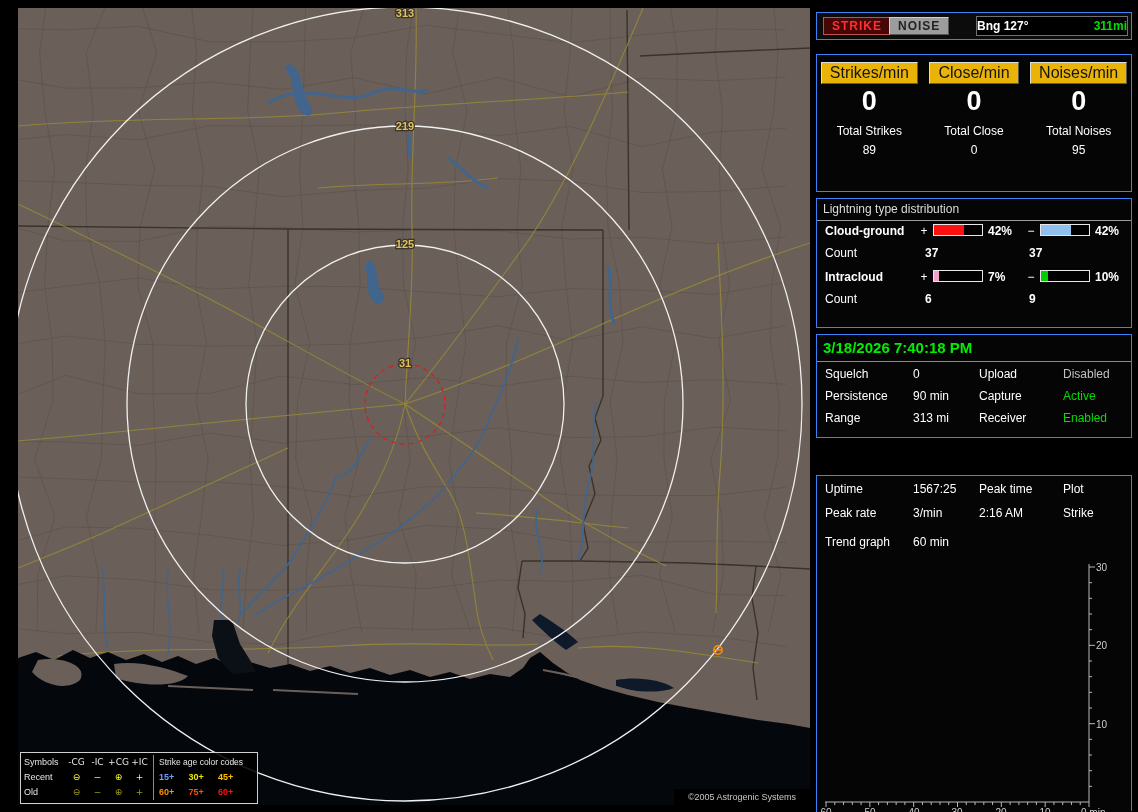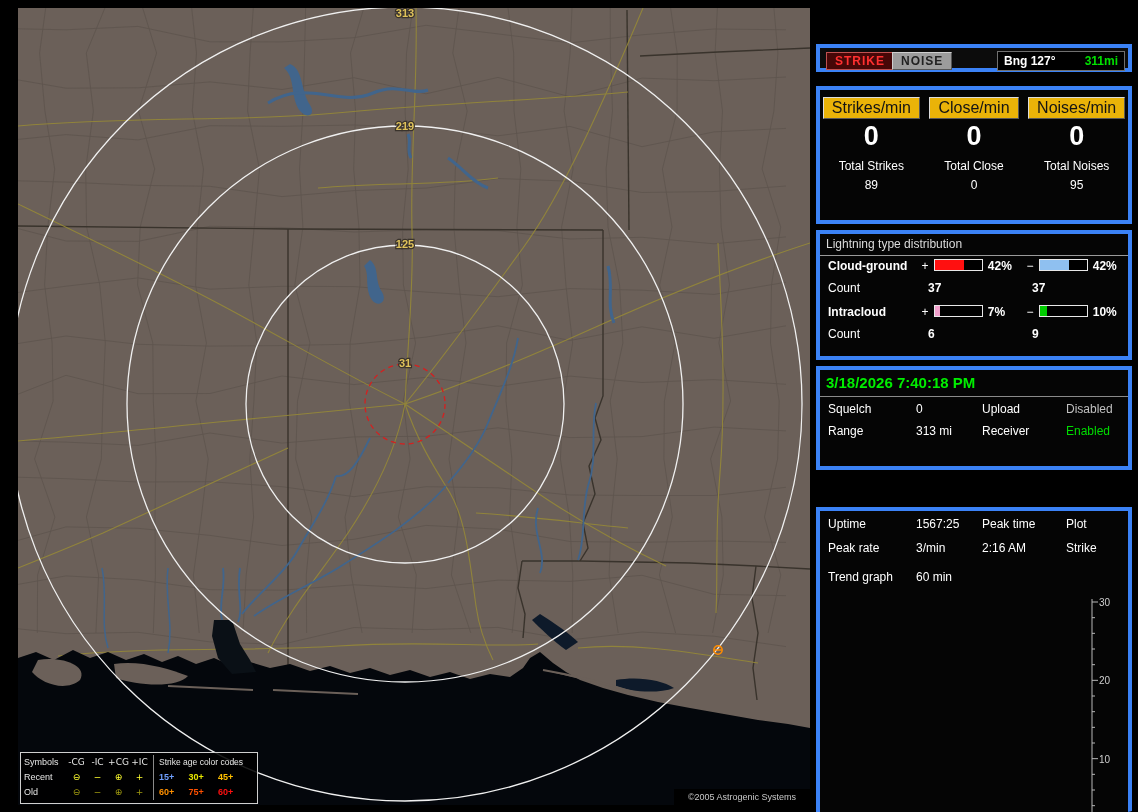--- a/index.html
+++ b/index.html
@@ -12,31 +12,31 @@
           background:rgba(0,0,0,.88);border:1px solid #cfcfcf;box-sizing:border-box;
           font-size:9px;line-height:15px;color:#e6e6e6;padding:2px 3px;}
   .lg-row{display:flex;align-items:center;height:15px;white-space:nowrap;}
   .lg-c0{display:inline-block;width:42px;}
   .lg-sym{display:inline-block;width:21px;text-align:center;font-family:"DejaVu Sans",sans-serif;}
   .lg-ages{display:inline-block;border-left:1px solid #8a8a8a;padding-left:5px;margin-left:3px;}
   .lg-ages-head{font-size:8.5px;}
   .lg-age{display:inline-block;width:27px;font-weight:bold;}
   
   .box{position:absolute;left:816px;width:316px;background:#050505;
-       border:4px solid #3b82f6;box-sizing:border-box;font-size:12px;margin-top:32px;}
+       border:1px solid #3b82f6;box-sizing:border-box;font-size:12px;}
   .top-bar{top:12px;height:28px;background:#0c0c0c;}
   .strike-btn{position:absolute;left:6px;top:4px;height:18px;padding:0 8px;
       background:#470707;color:#ff3030;border:1px solid #c05050;
       font-weight:bold;font-size:12px;letter-spacing:1px;font-family:inherit;}
   .noise-btn{position:absolute;left:72px;top:4px;height:18px;padding:0 8px;
       background:#9c9c9c;color:#222;border:1px solid #cfcfcf;border-right-color:#555;border-bottom-color:#555;
       font-weight:bold;font-size:12px;letter-spacing:1px;font-family:inherit;}
-  .bearing{position:absolute;right:3px;top:3px;width:128px;height:20px;background:#000;
+  .bearing{position:absolute;right:3px;top:3px;width:152px;height:20px;background:#000;
       border:1px solid #707070;display:flex;justify-content:space-between;align-items:center;
-      padding:0 6px;font-weight:bold;box-sizing:border-box;}
+      padding:0 0;font-weight:bold;box-sizing:border-box;}
   .counters{top:54px;height:138px;display:flex;}
   .ccol{flex:1;text-align:center;}
   .rate-btn{margin-top:7px;padding:1px 8px;background:#eab308;color:#141414;font-size:16px;
       border:1px solid;border-color:#dcdcdc #585858 #585858 #dcdcdc;font-family:inherit;}
   .rate-val{font-size:27px;font-weight:bold;margin-top:2px;line-height:30px;}
   .total-label{margin-top:8px;}
   .total-val{margin-top:5px;}
   .dist{top:198px;height:130px;}
   .dist-title{padding:3px 6px 4px;border-bottom:1px solid #9a9a9a;color:#dcdcdc;}
   .dist-row{display:flex;height:21px;padding-left:8px;margin-top:3px;}
@@ -307,20 +307,26 @@
   </div>
 
   <div class="box clock">
     <div class="datetime" style="color: rgb(0, 238, 0);">3/18/2026 7:40:18 PM</div>
     <div class="hline"></div>
     <div class="status-row">
       <span class="s-l1">Squelch</span>
       <span class="s-v1">0</span>
       <span class="s-l2">Upload</span>
       <span class="s-v2" style="color: rgb(192, 192, 192);">Disabled</span>
+    </div>
+    <div class="status-row">
+      <span class="s-l1">Persistence</span>
+      <span class="s-v1">90 min</span>
+      <span class="s-l2">Capture</span>
+      <span class="s-v2" style="color: rgb(0, 221, 0);">Active</span>
     </div>
     <div class="status-row">
       <span class="s-l1">Range</span>
       <span class="s-v1">313 mi</span>
       <span class="s-l2">Receiver</span>
       <span class="s-v2" style="color: rgb(0, 221, 0);">Enabled</span>
     </div>
   </div>
 
   <div class="box statsbox">

